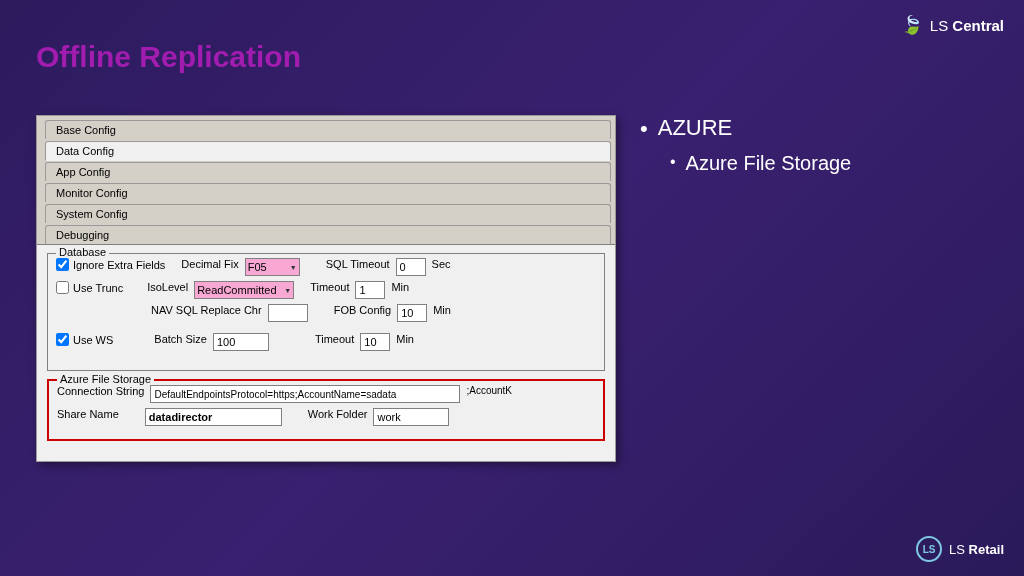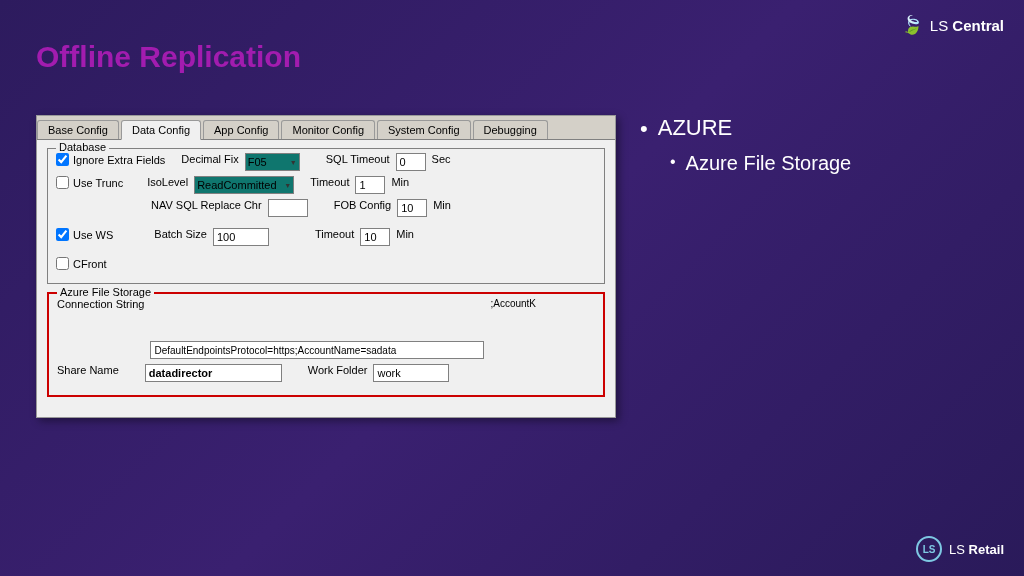--- a/index.html
+++ b/index.html
@@ -72,22 +72,23 @@
       background: #f0f0f0;
       border: 1px solid #999;
       box-shadow: 3px 3px 8px rgba(0,0,0,0.4);
     }
 
     
     .tab-bar {
       display: flex;
       background: #d4d0c8;
       border-bottom: 1px solid #808080;
-      padding: 4px 4px 0 0;
+      padding: 4px 4px 0 8px;
       gap: 2px;
+      flex-direction: column;
     }
     .tab {
       padding: 3px 10px;
       font-size: 11px;
       border: 1px solid #999;
       border-bottom: none;
       background: #d4d0c8;
       cursor: pointer;
       color: #000;
       border-radius: 3px 3px 0 0;
@@ -136,21 +137,21 @@
     .form-input {
       border: 1px solid #808080;
       background: white;
       height: 18px;
       font-size: 11px;
       padding: 1px 3px;
     }
 
     .form-select {
       border: 1px solid #808080;
-      background: #0f766e;
+      background: #f9a8d4;
       height: 18px;
       font-size: 11px;
       padding: 0 2px;
       appearance: none;
       -webkit-appearance: none;
       position: relative;
     }
 
     .select-wrapper {
       position: relative;
@@ -300,34 +301,28 @@
         </label>
         <span style="margin-left:35px;">Batch Size</span>
         <input class="form-input" type="text" value="100" style="width: 56px;">
         <span style="margin-left:40px;">Timeout</span>
         <input class="form-input col-value" type="text" value="10" style="">
         <span>Min</span>
       </div>
 
       <div style="height:6px;"></div>
 
-      <div class="form-row">
-        <label class="checkbox-label">
-          <input type="checkbox" style="">
-          <span>CFront</span>
-        </label>
-      </div>
     </div>
 
     <div class="group-box azure-group">
       <span class="group-box-label">Azure File Storage</span>
 
       <div class="form-row">
         <span>Connection String</span>
-        <input class="form-input azure-conn-input" type="text" value="DefaultEndpointsProtocol=https;AccountName=sadata" style="width: 334px; font-size: 10px; margin-top: 43px;">
+        <input class="form-input azure-conn-input" type="text" value="DefaultEndpointsProtocol=https;AccountName=sadata" style="width: 310px; font-size: 10px;">
         <span style="font-size:10px;">;AccountK</span>
       </div>
 
       <div class="form-row">
         <span>Share Name</span>
         <input class="form-input" type="text" value="datadirector" style="width: 137px; margin-left: 20px; font-weight: bold;">
         <span style="margin-left:20px;">Work Folder</span>
         <input class="form-input" type="text" value="work" style="width: 76px;">
       </div>
     </div>

